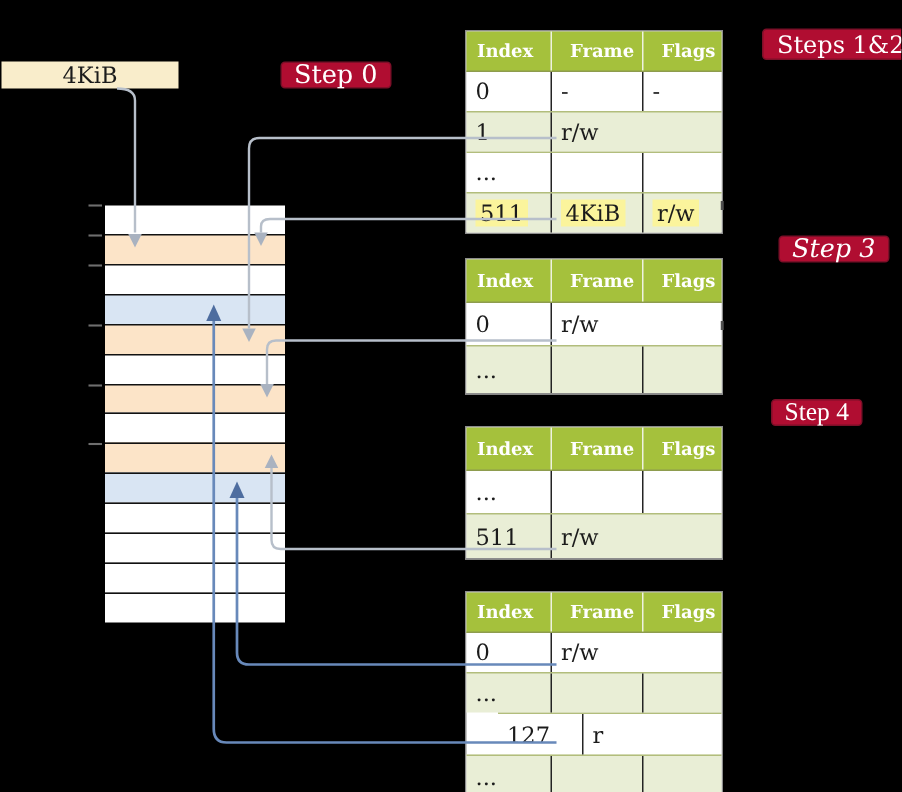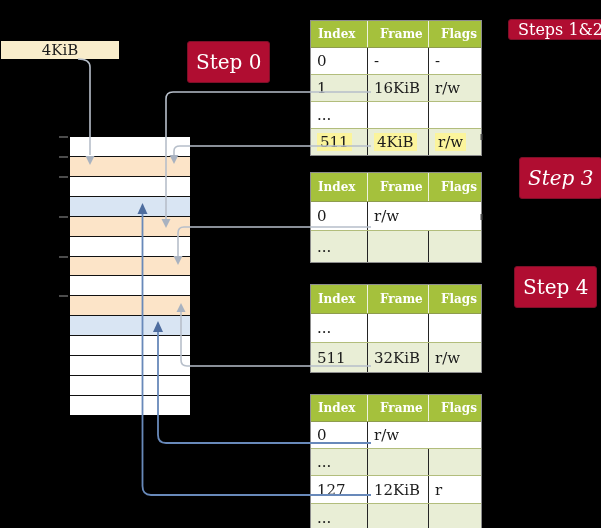--- a/index.html
+++ b/index.html
@@ -8,26 +8,26 @@
     overflow:hidden;font-family:"DejaVu Serif","Liberation Serif",serif;
   }
   
   .membox{
     position:absolute;left:1px;top:41px;width:118px;height:18px;
     background:#f9edcb;color:#1b1b1b;font-size:15px;line-height:18px;text-align:center;
   }
   
   .steplabel{
     position:absolute;background:#b00d31;border:1px solid #7d0f28;border-radius:3px;
-    color:#fff;font-size:20px;line-height:16px;padding:12px 8px;white-space:nowrap;
+    color:#fff;font-size:17px;line-height:16px;padding:0 8px;white-space:nowrap;
   }
   .sl0{left:187px;top:41px;}
   .sl12{left:508px;top:19px;font-size:16px;line-height:19px;padding:0 9px;}
   .sl3{left:519px;top:157px;font-style:italic;}
-  .sl4{left:514px;top:266px;}
+  .sl4{left:514px;top:266px;font-family:Liberation Serif, serif;}
   
   .stack{
     position:absolute;left:70px;top:137px;width:120px;height:278px;
     display:flex;flex-direction:column;
   }
   .srow{flex:1;}
   .srow + .srow{border-top:1px solid #111;}
   .t-white{background:#ffffff;}
   .t-orange{background:#fce4c8;}
   .t-blue{background:#d9e5f3;}
@@ -54,21 +54,21 @@
   .hl{background:#fbf49c;padding:0 3px;}
   
   .pt1{left:310px;top:20px;}
   .pt1 .thead{height:26px;} .pt1 .trow{height:26px;}
   .pt2{left:310px;top:172px;}
   .pt2 .thead{height:28px;} .pt2 .r0{height:28px;} .pt2 .r1{height:31px;}
   .pt3{left:310px;top:284px;}
   .pt3 .thead{height:28px;} .pt3 .r0{height:28px;} .pt3 .r1{height:29px;}
   .pt4{left:310px;top:394px;}
   .pt4 .thead{height:26px;} .pt4 .r0{height:26px;} .pt4 .r1{height:26px;}
-  .pt4 .r2{height:27px;} .pt4 .r3{height:28px;}
+  .pt4 .r2{height:27px;margin-left:21px;} .pt4 .r3{height:28px;}
   
   #overlay{position:absolute;left:0;top:0;pointer-events:none;}
 </style>
 </head>
 <body>
 
 <div id="canvas">
 
   <div class="membox">4KiB</div>
 
@@ -100,21 +100,20 @@
       <div class="th">Frame</div>
       <div class="th">Flags</div>
     </div>
     <div class="trow bg-a">
       <div class="td">0</div>
       <div class="td">-</div>
       <div class="td">-</div>
     </div>
     <div class="trow bg-b">
       <div class="td">1</div>
-      <div class="td">16KiB</div>
       <div class="td">r/w</div>
     </div>
     <div class="trow bg-a">
       <div class="td">...</div>
       <div class="td"></div>
       <div class="td"></div>
     </div>
     <div class="trow bg-b">
       <div class="td">
           <span class="hl">511</span>
@@ -151,21 +150,20 @@
       <div class="th">Frame</div>
       <div class="th">Flags</div>
     </div>
     <div class="trow bg-a r0">
       <div class="td">...</div>
       <div class="td"></div>
       <div class="td"></div>
     </div>
     <div class="trow bg-b r1">
       <div class="td">511</div>
-      <div class="td">32KiB</div>
       <div class="td">r/w</div>
     </div>
   </div>
 
   <div class="ptable pt4">
     <div class="thead">
       <div class="th">Index</div>
       <div class="th">Frame</div>
       <div class="th">Flags</div>
     </div>
@@ -173,21 +171,20 @@
       <div class="td">0</div>
       <div class="td">r/w</div>
     </div>
     <div class="trow bg-b r1">
       <div class="td">...</div>
       <div class="td"></div>
       <div class="td"></div>
     </div>
     <div class="trow bg-a r2">
       <div class="td">127</div>
-      <div class="td">12KiB</div>
       <div class="td">r</div>
     </div>
     <div class="trow bg-b r3">
       <div class="td">...</div>
       <div class="td"></div>
       <div class="td"></div>
     </div>
   </div>
 
   <svg id="overlay" width="601" height="528" viewBox="0 0 601 528">

